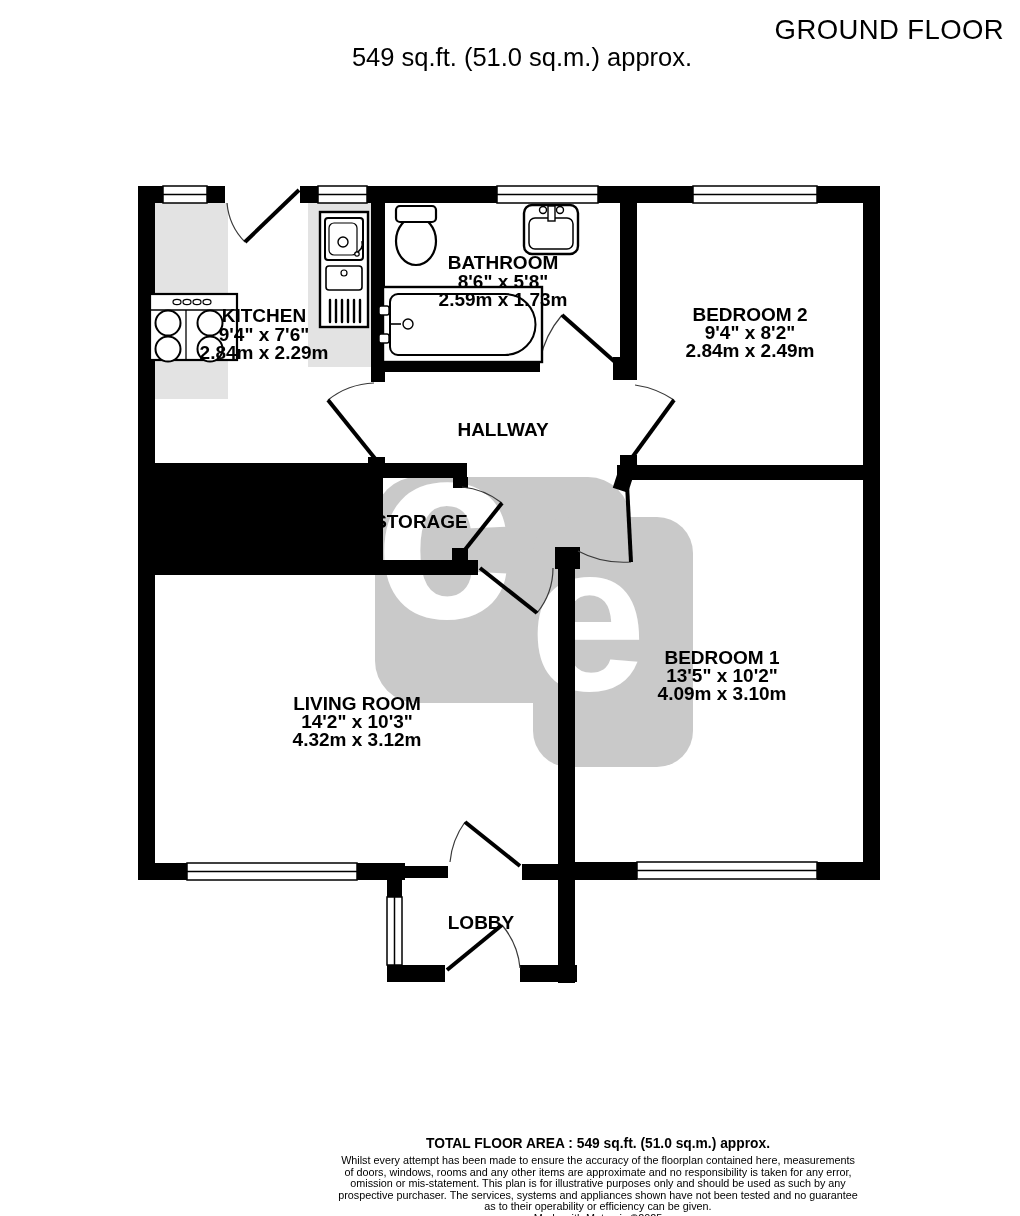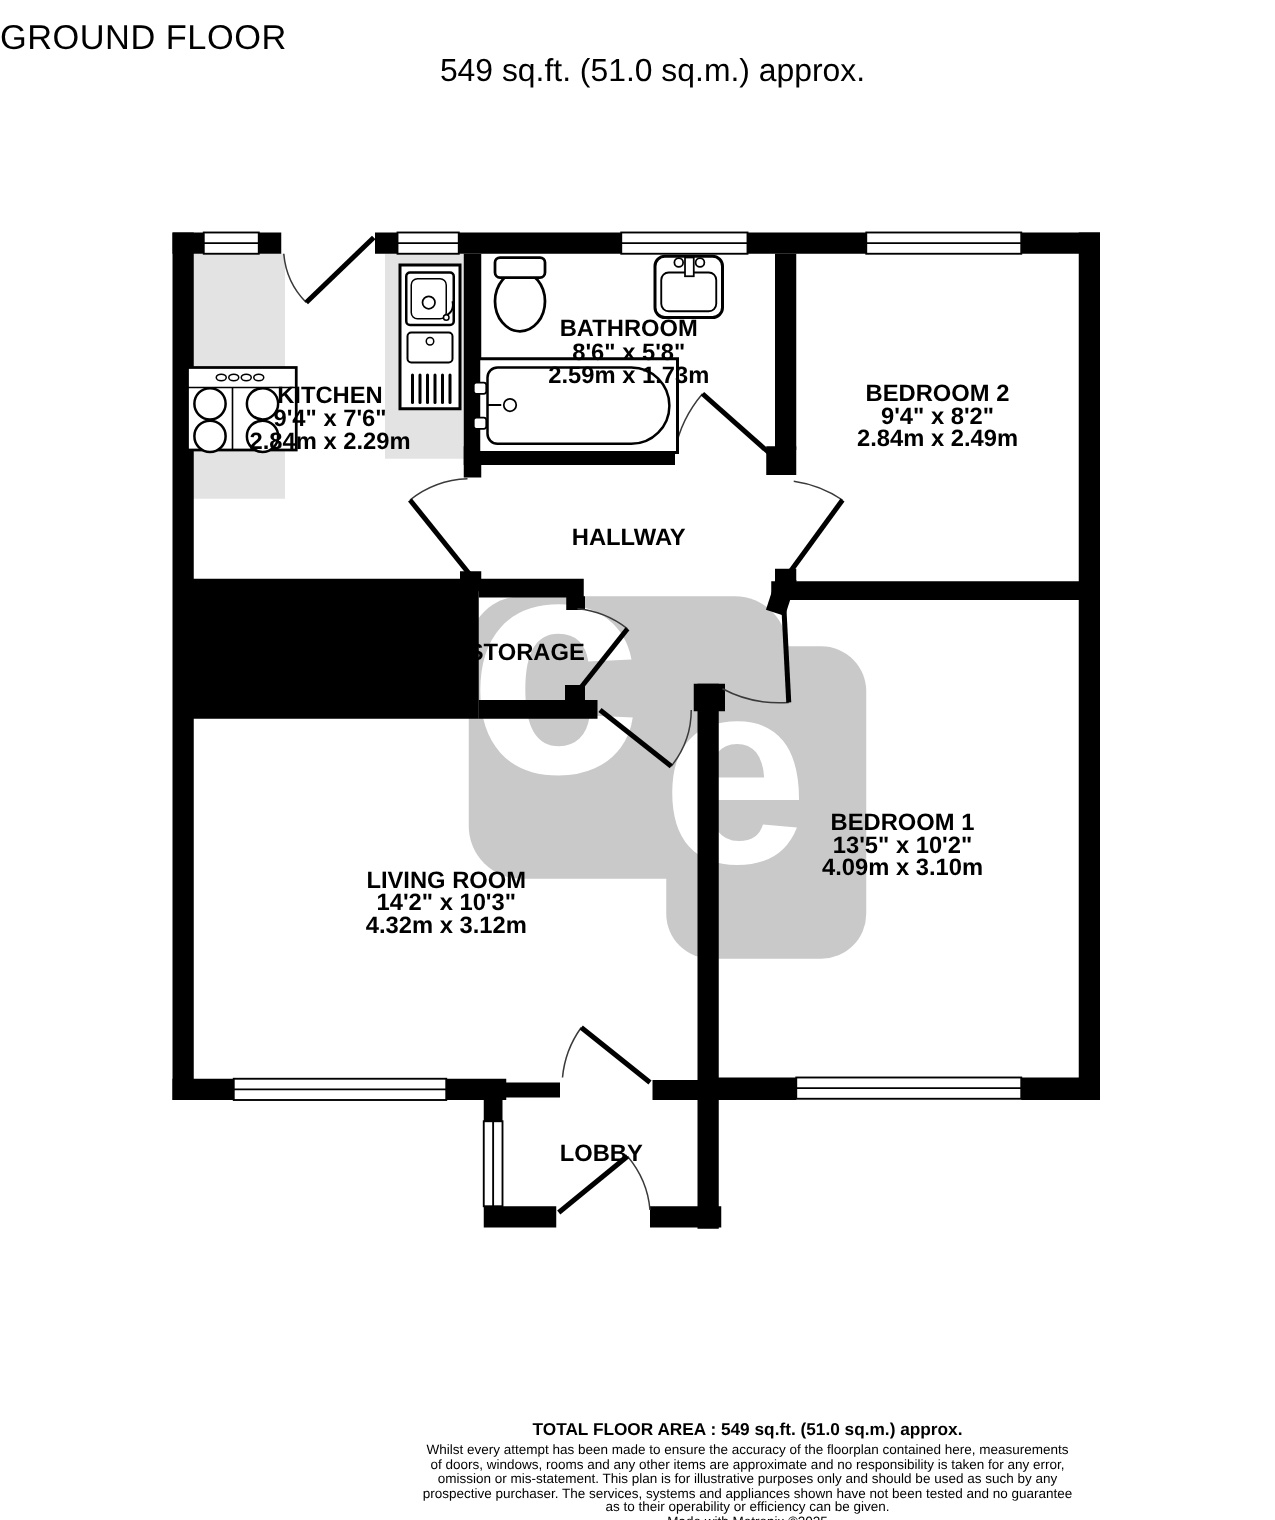--- a/index.html
+++ b/index.html
@@ -1,21 +1,21 @@
 <!DOCTYPE html>
 <html><head>
 <meta charset="utf-8">
 <style>
   html,body{margin:0;padding:0;}
   body{
     width:1020px;height:1216px;position:relative;background:#ffffff;
     font-family:"Liberation Sans", sans-serif;color:#000;overflow:hidden;
   }
   .abs{position:absolute;}
-  .title{top:14px;left:0;width:1004px;text-align:left;font-size:27.5px;letter-spacing:.4px;}
+  .title{top:14px;left:0;width:1004px;text-align:right;font-size:27.5px;letter-spacing:.4px;}
   .subtitle{top:43px;left:22px;width:1000px;text-align:center;font-size:25.5px;}
   .total{top:1136px;left:98px;width:1000px;text-align:center;font-size:13.8px;font-weight:bold;}
   .disclaimer{top:1155px;left:98px;width:1000px;text-align:center;font-size:10.8px;line-height:11.6px;}
   svg{position:absolute;top:0;left:0;}
   svg text{font-family:"Liberation Sans", sans-serif;}
   .roomlabel{font-weight:bold;font-size:19px;fill:#000;}
 </style>
 </head>
 <body>
 

